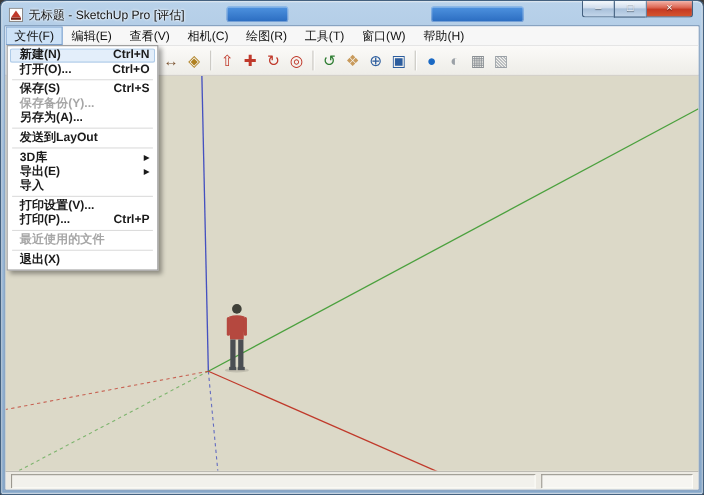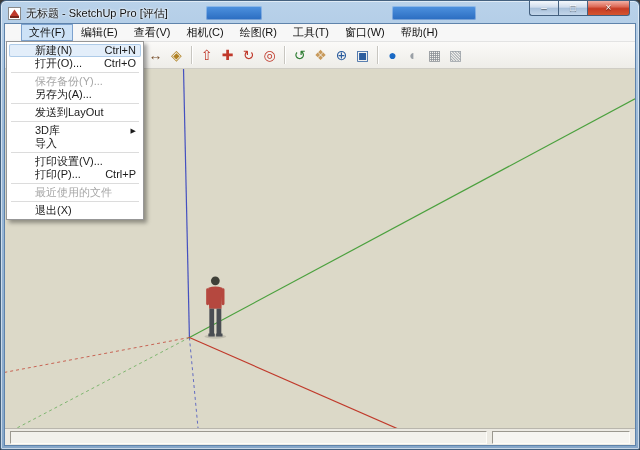--- a/index.html
+++ b/index.html
@@ -23,42 +23,42 @@
     text-shadow:0 1px 1px rgba(0,0,0,.65);border:1px solid #44607f;border-top:none;
     background:linear-gradient(#f4f8fc,#cfdcec 45%,#a8c0da 50%,#c3d6ea);}
   .winbtn.minimize{border-radius:0 0 0 3px;border-right:none;}
   .winbtn.maximize{border-right:none;}
   .winbtn.close{width:43px;border-radius:0 0 3px 0;
     background:linear-gradient(#f3b0a5,#dd6a57 40%,#c63b24 55%,#d4552f);}
   
   .client{flex:1;display:flex;flex-direction:column;min-height:0;
     border:1px solid #5f83ab;background:#fff;}
   .menubar{height:17px;display:flex;align-items:stretch;background:#f7f7f7;
-    border-bottom:1px solid #e3e3e3;font-size:11px;color:#111;padding-left:16px;}
+    border-bottom:1px solid #e3e3e3;font-size:11px;color:#111;}
   .mb-item{display:flex;align-items:center;padding:0 8px;cursor:default;}
   .mb-item.active{background:#cde2f7;box-shadow:inset 0 0 0 1px #7da2ce;}
   .toolbar{height:26px;display:flex;align-items:center;padding:0 5px;
     background:linear-gradient(#fbfaf8,#eeede8);border-bottom:1px solid #cfcdc5;}
   .ticon{width:21px;height:22px;text-align:center;line-height:22px;font-size:14px;cursor:default;}
   .tsep{width:1px;height:18px;background:#c8c6c0;margin:0 4px;box-shadow:1px 0 0 #fff;}
   .canvas{position:relative;flex:1;min-height:0;overflow:hidden;}
   .canvas svg{position:absolute;left:0;top:0;width:100%;height:100%;}
   
   .statusbar{height:16px;display:flex;align-items:center;gap:5px;padding:0 5px;
     background:#eceae3;border-top:1px solid #b9b6ad;}
   .status-field{flex:1;height:11px;background:#f2f1ec;
     border:1px solid;border-color:#9b988f #fdfcf8 #fdfcf8 #9b988f;}
   .measure-field{width:130px;height:11px;background:#f6f5f1;font-size:9px;line-height:11px;
     padding:0 3px;border:1px solid;border-color:#9b988f #fdfcf8 #fdfcf8 #9b988f;}
   
   .menu{position:absolute;left:5px;top:40px;width:132px;z-index:20;background:#fff;
     border:1px solid #979797;box-shadow:3px 3px 4px rgba(0,0,0,.35);padding:2px;
     font-size:11px;color:#1a1a1a;}
   .mi{position:relative;height:13px;line-height:13px;display:flex;align-items:center;
-    padding:0 5px 0 26px;white-space:nowrap;cursor:default;}
+    padding:0 5px 0 9px;white-space:nowrap;cursor:default;font-weight:bold;}
   .mi .sc{margin-left:auto;padding-left:10px;}
   .mi .arr{margin-left:auto;font-size:7px;line-height:13px;}
   .mi.disabled{color:#a6a6a6;}
   .mi.hover{background:#e3eefa;box-shadow:inset 0 0 0 1px #aecbe8;border-radius:2px;}
   .sep{height:1px;background:#dcdcdc;margin:2px 2px;}
 </style>
 </head>
 <body>
 
 <div class="window">
@@ -153,36 +153,44 @@
   <div class="menu" id="filemenu">
       <div class="mi hover">
         <span class="lbl">新建(N)</span>
         <span class="sc">Ctrl+N</span>
       </div>
       <div class="mi">
         <span class="lbl">打开(O)...</span>
         <span class="sc">Ctrl+O</span>
       </div>
       <div class="sep"></div>
+      <div class="mi">
+        <span class="lbl">保存(S)</span>
+        <span class="sc">Ctrl+S</span>
+      </div>
       <div class="mi disabled">
         <span class="lbl">保存备份(Y)...</span>
       </div>
       <div class="mi">
         <span class="lbl">另存为(A)...</span>
       </div>
       <div class="sep"></div>
       <div class="mi">
         <span class="lbl">发送到LayOut</span>
       </div>
       <div class="sep"></div>
       <div class="mi">
         <span class="lbl">3D库</span>
         <span class="arr">▶</span>
       </div>
       <div class="mi">
+        <span class="lbl">导出(E)</span>
+        <span class="arr">▶</span>
+      </div>
+      <div class="mi">
         <span class="lbl">导入</span>
       </div>
       <div class="sep"></div>
       <div class="mi">
         <span class="lbl">打印设置(V)...</span>
       </div>
       <div class="mi">
         <span class="lbl">打印(P)...</span>
         <span class="sc">Ctrl+P</span>
       </div>

